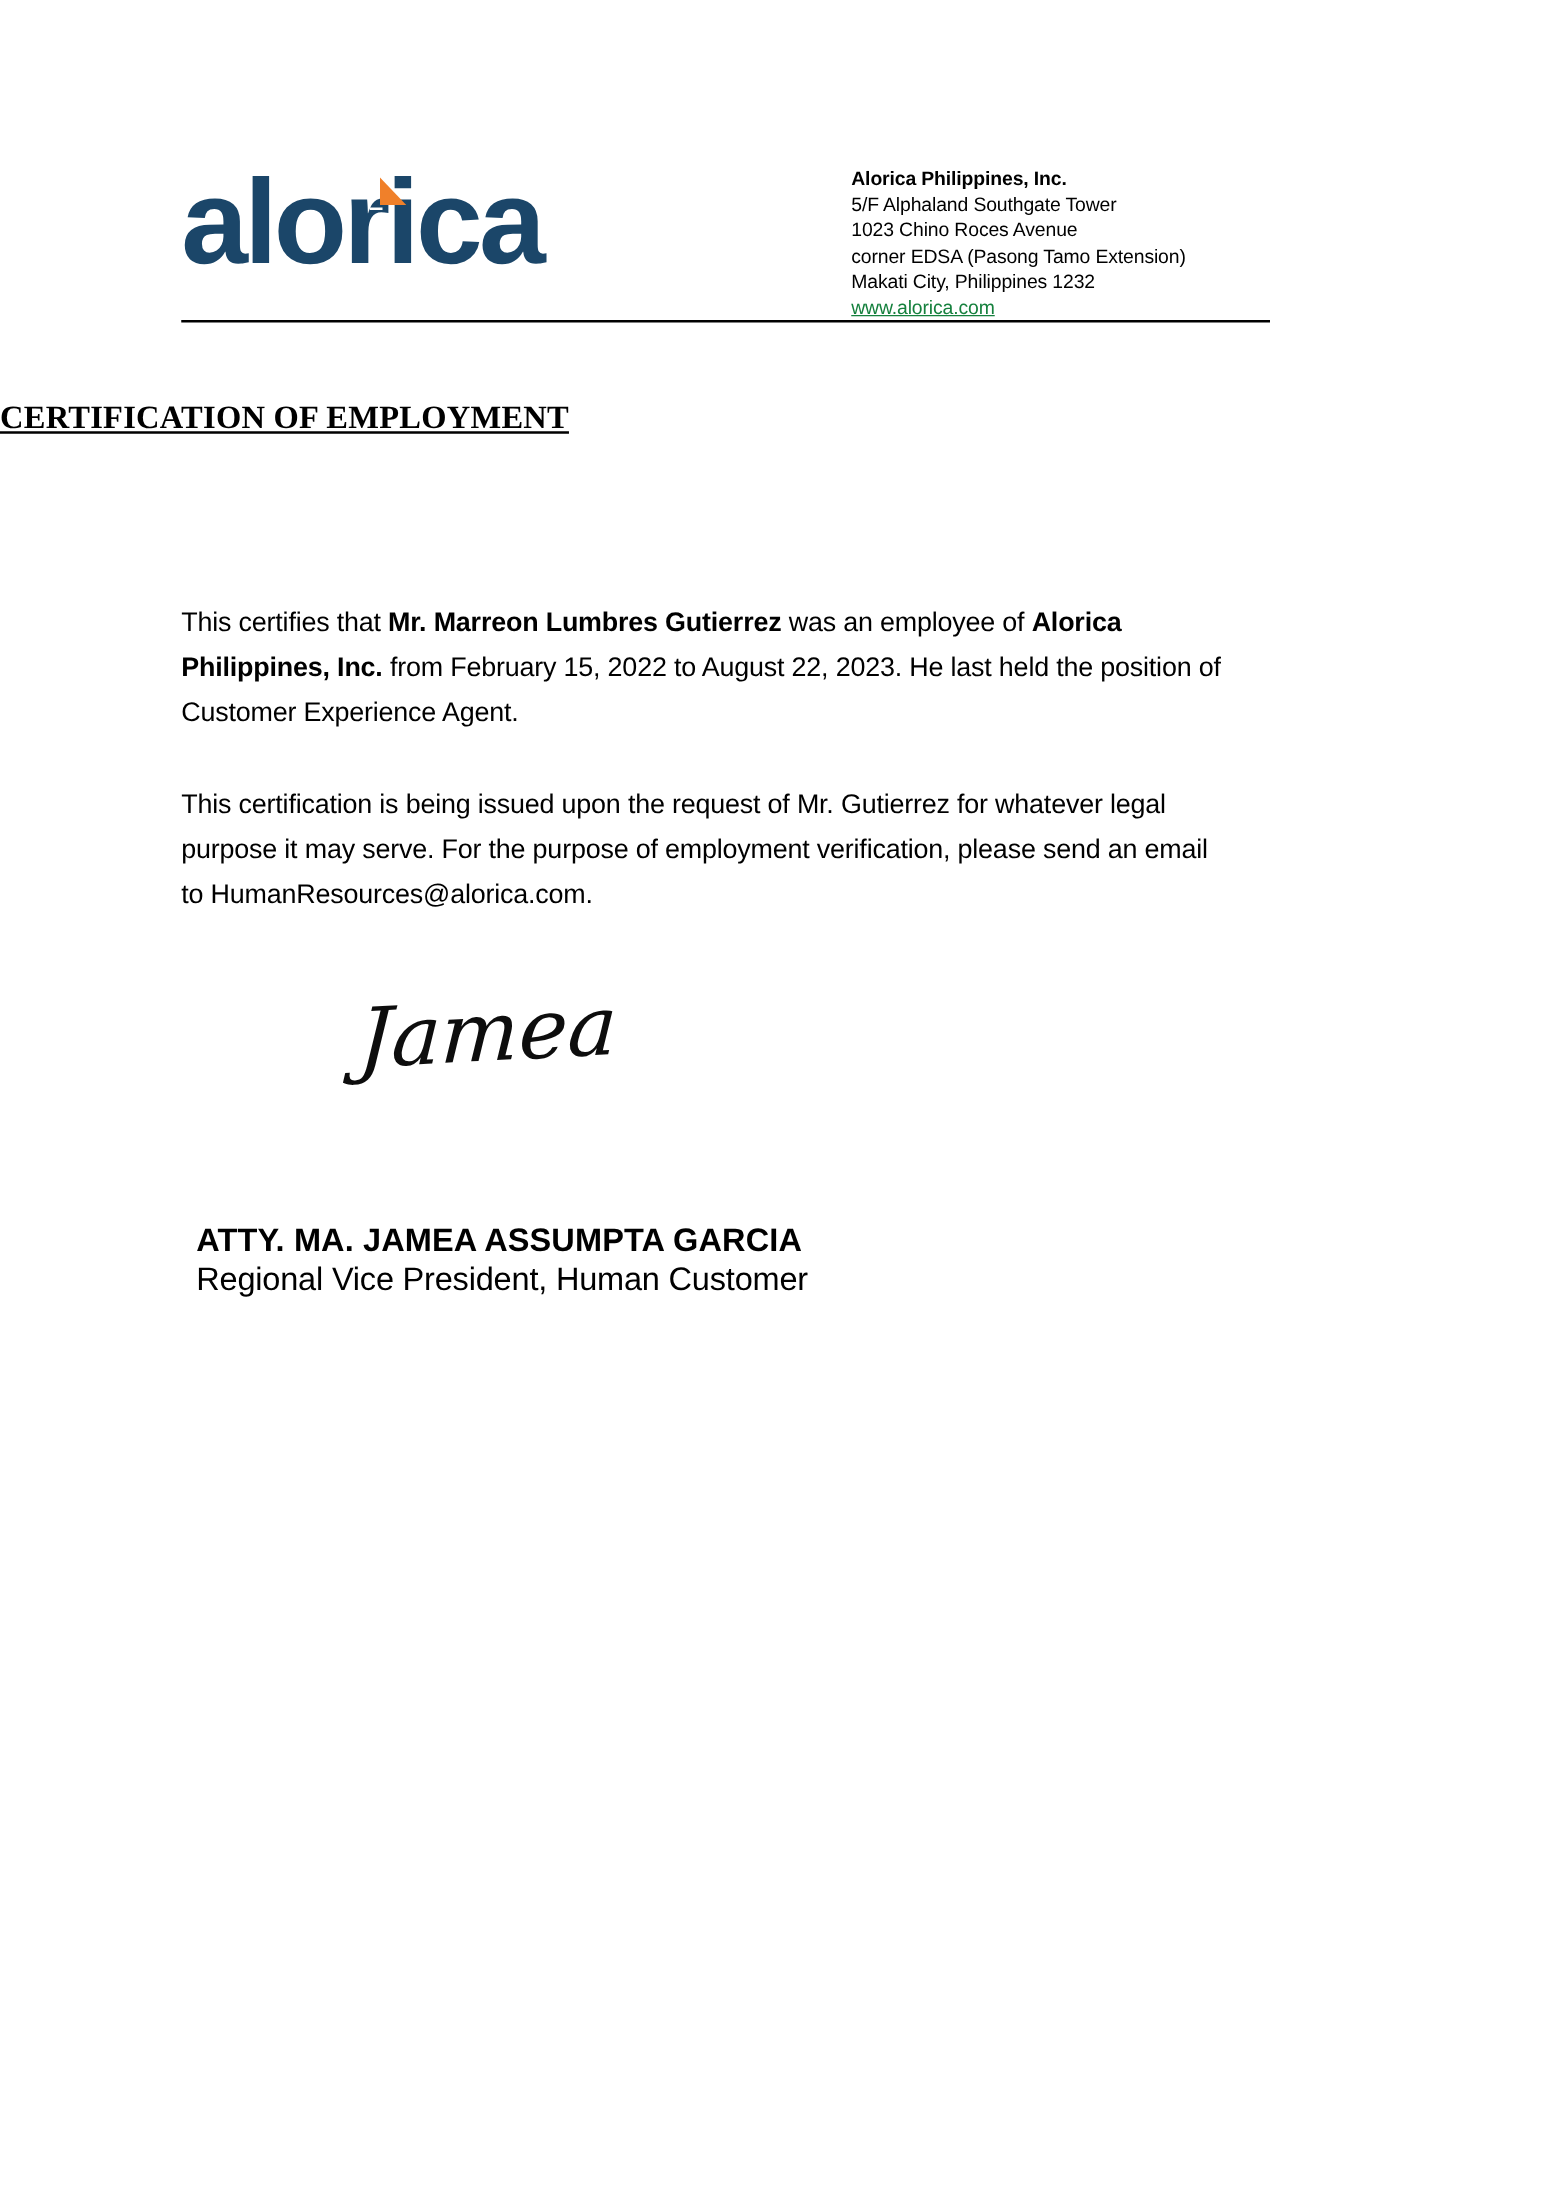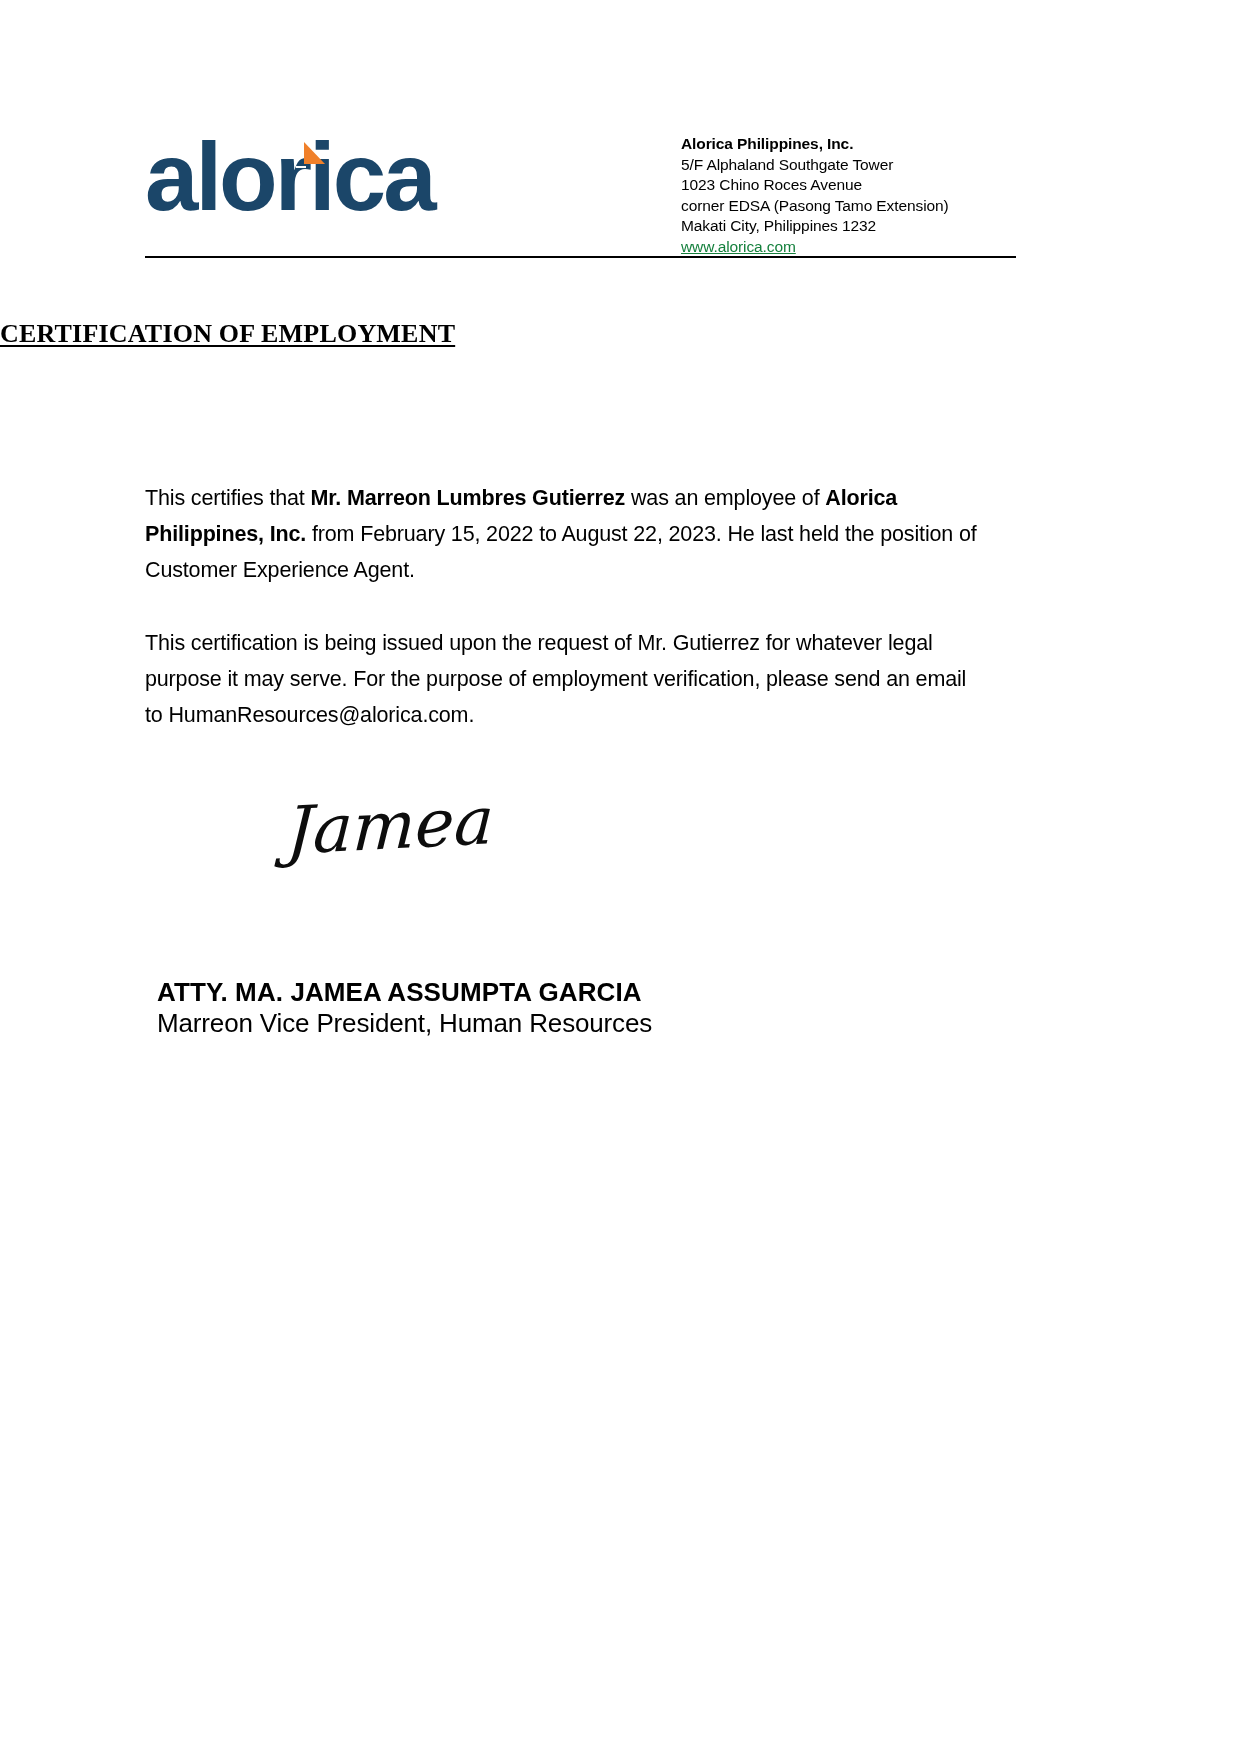--- a/index.html
+++ b/index.html
@@ -182,16 +182,16 @@
 
 
   </div>
 
   <div class="signature">
     <span class="signature-glyph">Jamea</span>
   </div>
 
   <div class="signer">
     <div class="signer-name">ATTY. MA. JAMEA ASSUMPTA GARCIA</div>
-    <div class="signer-title">Marreon Vice President, Human Resources</div>
+    <div class="signer-title">Regional Vice President, Human Customer</div>
   </div>
 
 </div>
 
 </body></html>

